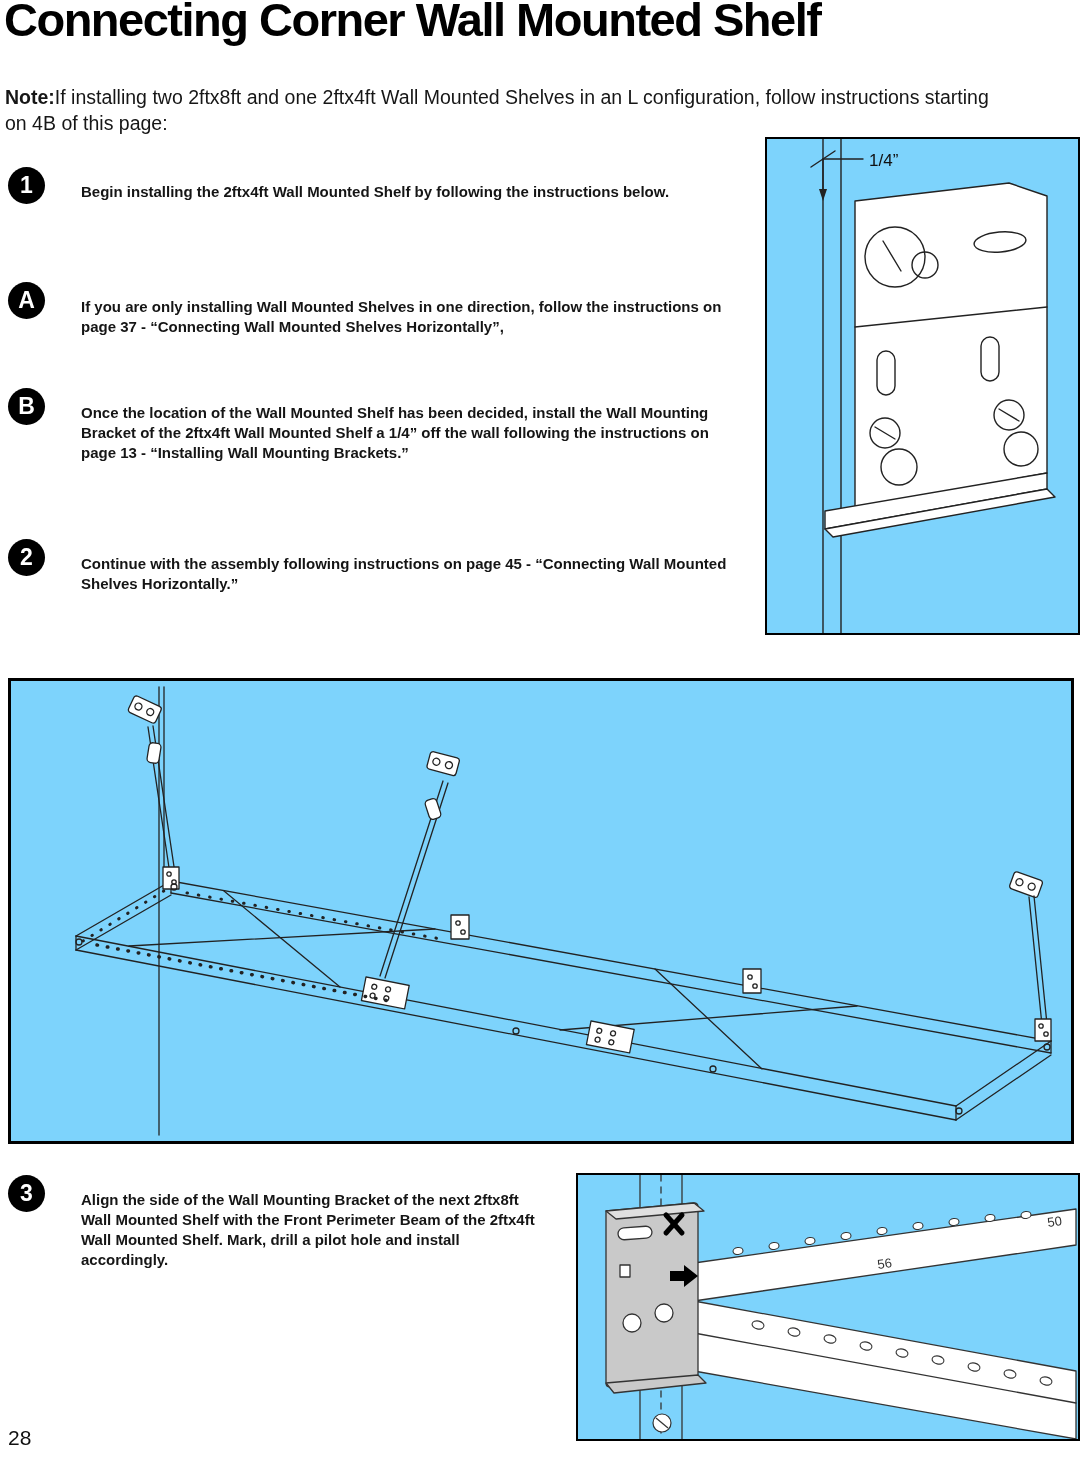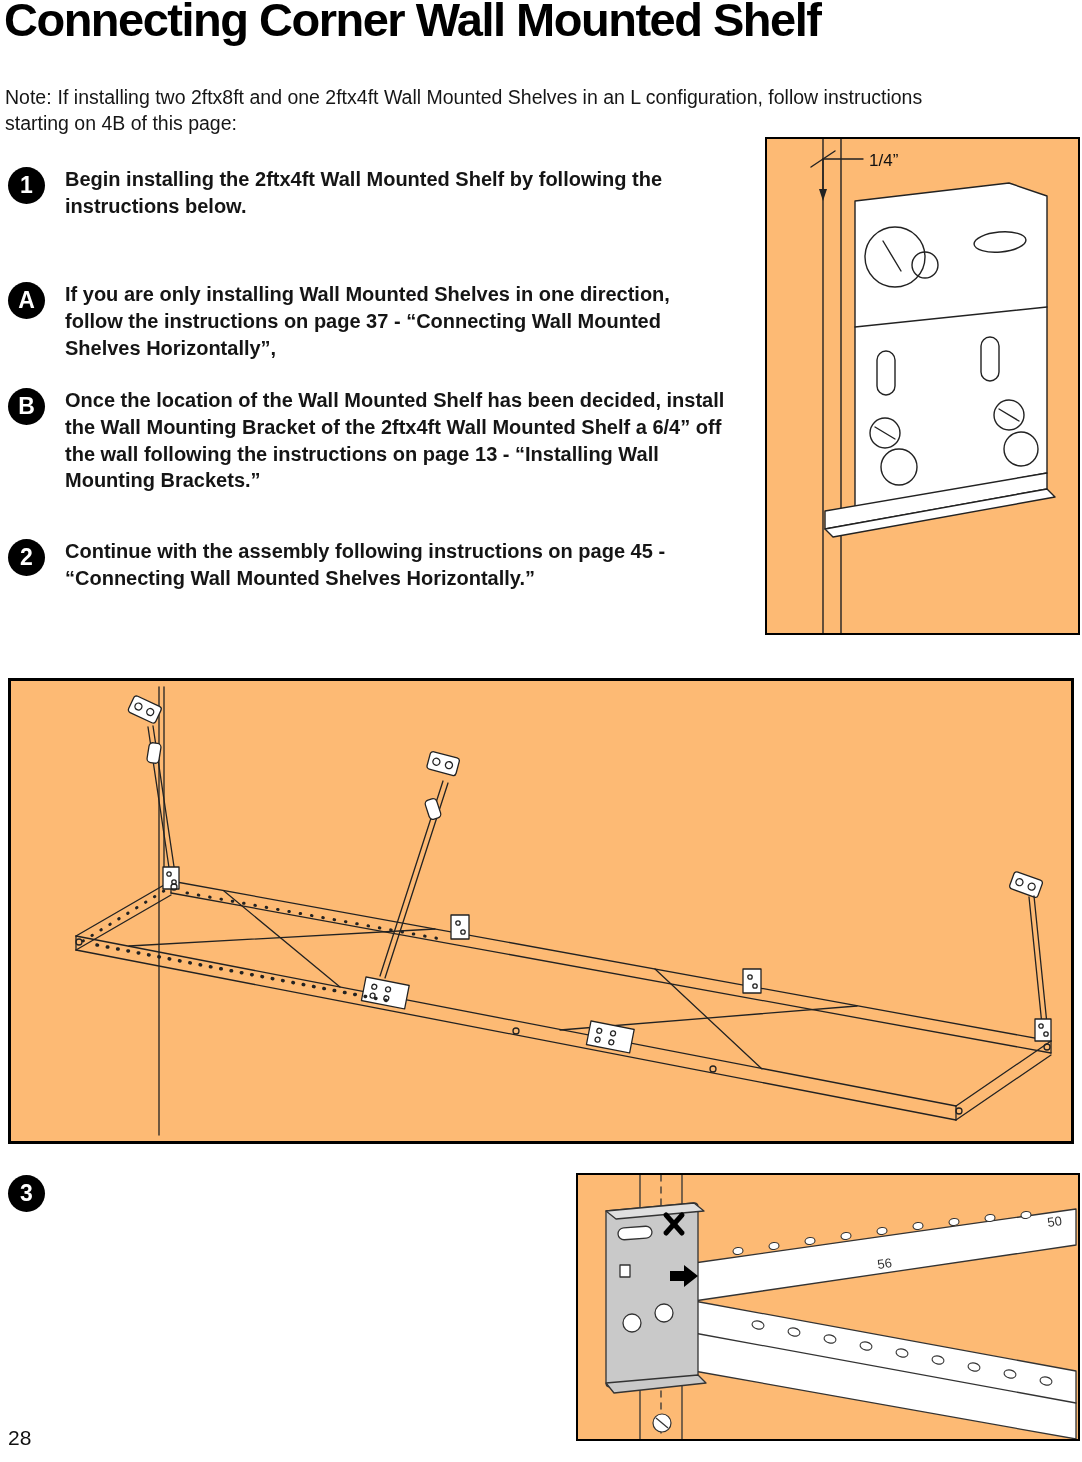--- a/index.html
+++ b/index.html
@@ -6,29 +6,29 @@
   body {
     width:1082px; height:1462px; background:#ffffff; position:relative;
     font-family:"Liberation Sans", sans-serif; color:#111; overflow:hidden;
   }
   .title {
     position:absolute; left:4px; top:-8px; margin:0;
     font-size:47px; font-weight:700; letter-spacing:-1.5px; color:#000;
   }
   .note { position:absolute; left:5px; top:84px; width:985px; margin:0;
     font-size:19.5px; line-height:1.35; color:#161616; }
-  .note-label { font-weight:400; margin-right:6px; }
+  .note-label { font-weight:700; }
   .step { position:absolute; left:8px; display:flex; gap:20px; }
   .badge {
     flex:0 0 auto; width:37px; height:37px; border-radius:50%;
     background:#000; color:#fff; font-weight:700; font-size:23px;
     display:flex; align-items:center; justify-content:center; margin-top:1px;
   }
-  .step-text { margin:0; font-size:20px; font-weight:700; line-height:1.34; color:#151515; }
-  .fig { position:absolute; background:#fdba74; }
+  .step-text { margin:16px; font-size:15px; font-weight:700; line-height:1.34; color:#151515; }
+  .fig { position:absolute; background:#7dd3fc; }
   .fig svg { display:block; width:100%; height:100%; }
   #fig-bracket { left:765px; top:137px; width:311px; height:494px; border:2px solid #000; }
   #fig-assembly { left:8px; top:678px; width:1060px; height:460px; border:3px solid #000; }
   #fig-corner { left:576px; top:1173px; width:500px; height:264px; border:2px solid #000; }
   .page-number { position:absolute; left:4px; top:1422px; margin:4px; font-size:21px; font-weight:400; color:#111; }
   text { font-family:"Liberation Sans", sans-serif; }
 </style>
 </head>
 <body>
 
@@ -45,21 +45,21 @@
     <p class="step-text" style="width:665px;">Begin installing the 2ftx4ft Wall Mounted Shelf by following the instructions below.</p>
   </div>
 
   <div class="step" style="top:281px;">
     <span class="badge">A</span>
     <p class="step-text" style="width:660px;">If you are only installing Wall Mounted Shelves in one direction, follow the instructions on page 37 - “Connecting Wall Mounted Shelves Horizontally”,</p>
   </div>
 
   <div class="step" style="top:387px;">
     <span class="badge">B</span>
-    <p class="step-text" style="width:660px;">Once the location of the Wall Mounted Shelf has been decided, install the Wall Mounting Bracket of the 2ftx4ft Wall Mounted Shelf a 6/4” off the wall following the instructions on page 13 - “Installing Wall Mounting Brackets.”</p>
+    <p class="step-text" style="width:660px;">Once the location of the Wall Mounted Shelf has been decided, install the Wall Mounting Bracket of the 2ftx4ft Wall Mounted Shelf a 1/4” off the wall following the instructions on page 13 - “Installing Wall Mounting Brackets.”</p>
   </div>
 
   <div class="step" style="top:538px;">
     <span class="badge">2</span>
     <p class="step-text" style="width:670px;">Continue with the assembly following instructions on page 45 - “Connecting Wall Mounted Shelves Horizontally.”</p>
   </div>
 
   <div class="fig" id="fig-bracket">
     <svg viewBox="0 0 311 494">
       <g stroke="#222" fill="none" stroke-width="1.4" stroke-linejoin="round" stroke-linecap="round">
@@ -194,20 +194,21 @@
       <g stroke="#222" fill="none" stroke-linecap="round">
         <path d="M86,264 L378,320" stroke-width="3.5" stroke-dasharray="0.5 10"></path>
         <path d="M176,212 L430,258" stroke-width="3" stroke-dasharray="0.5 11"></path>
         <path d="M72,260 L156,208" stroke-width="3" stroke-dasharray="0.5 10"></path>
       </g>
     </svg>
   </div>
 
   <div class="step" style="top:1174px;">
     <span class="badge">3</span>
+    <p class="step-text" style="width:455px;">Align the side of the Wall Mounting Bracket of the next 2ftx8ft Wall Mounted Shelf with the Front Perimeter Beam of the 2ftx4ft Wall Mounted Shelf. Mark, drill a pilot hole and install accordingly.</p>
   </div>
 
   <div class="fig" id="fig-corner">
     <svg viewBox="0 0 500 264">
       <g stroke="#333" fill="none" stroke-width="1.3" stroke-linejoin="round" stroke-linecap="round">
 
         <line x1="62" y1="0" x2="62" y2="264"></line>
         <line x1="104" y1="0" x2="104" y2="264"></line>
         <line x1="83" y1="0" x2="83" y2="264" stroke-dasharray="6 6"></line>
 

